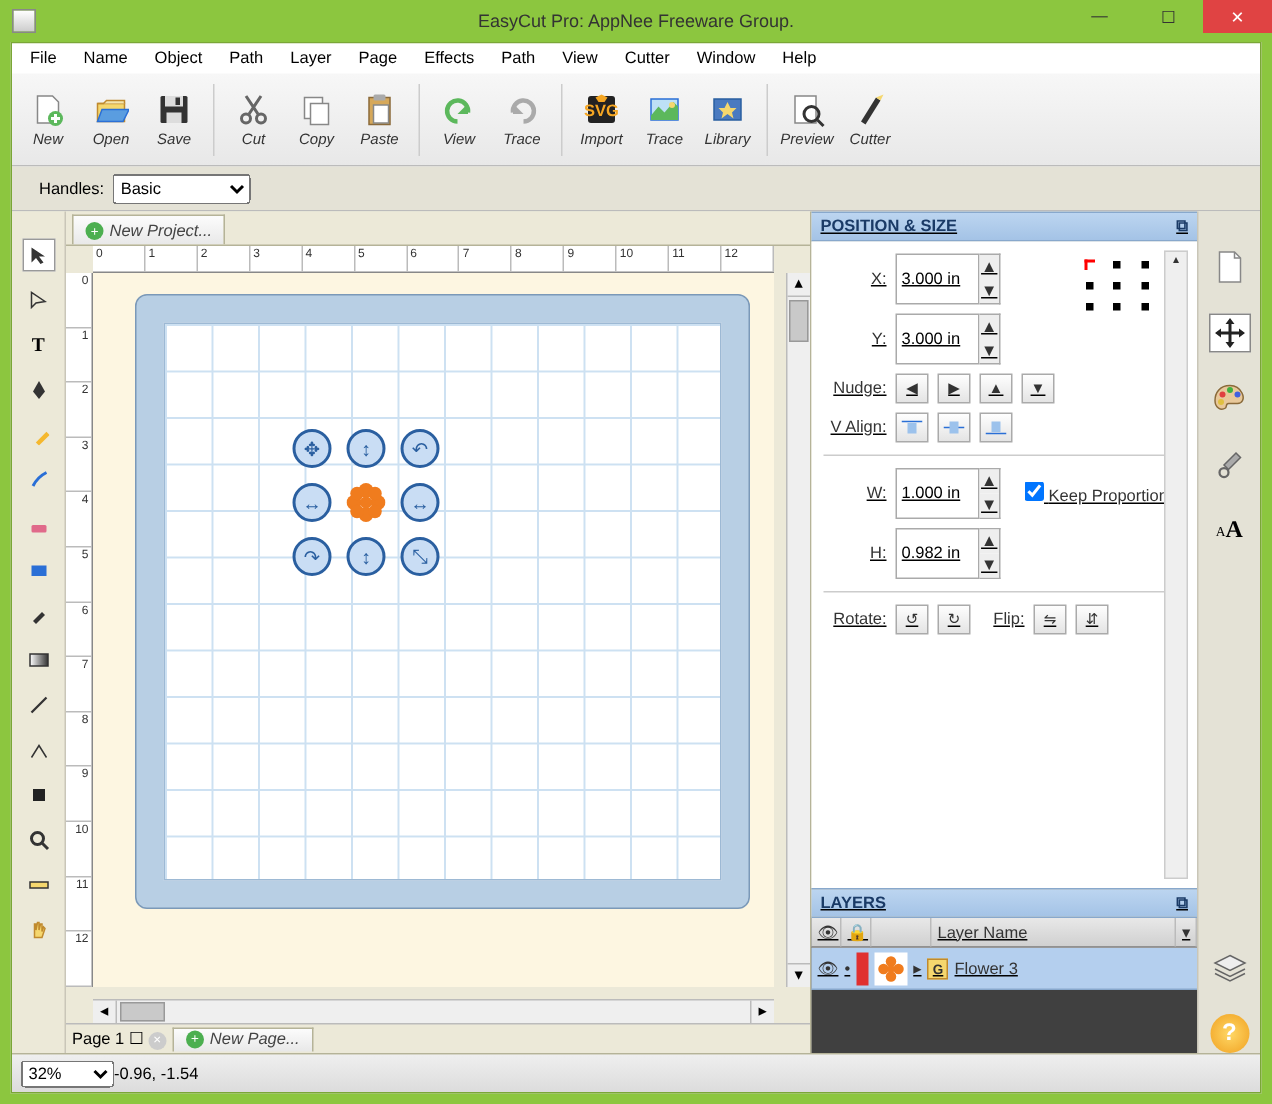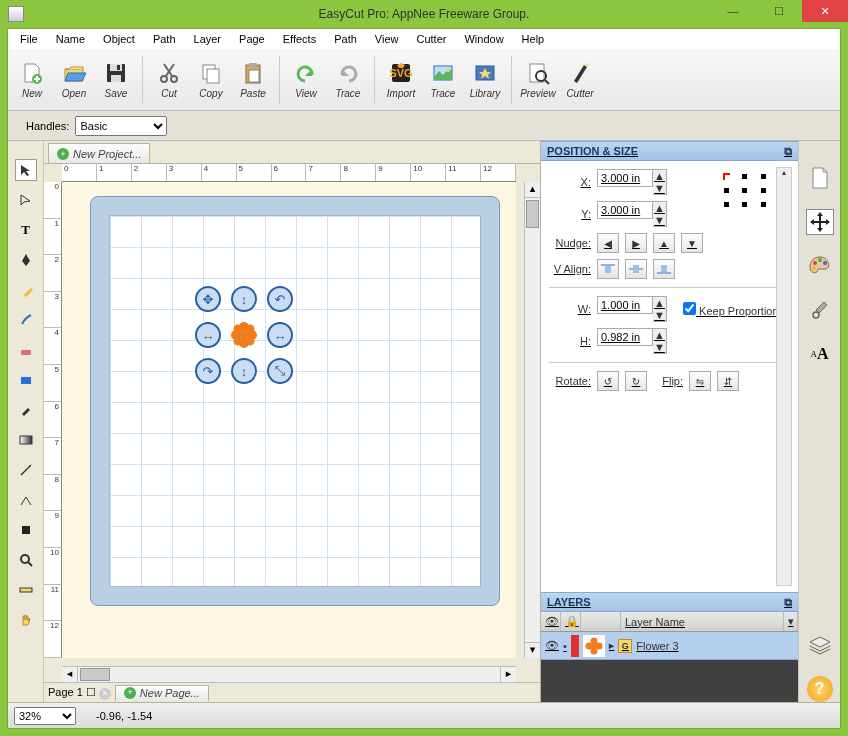--- a/index.html
+++ b/index.html
@@ -45,37 +45,37 @@
 .hsb .thumb { position: absolute; left: 18px; width: 30px; top: 1px; bottom: 1px; background: #c9c9c9; border: 1px solid #999;}
 .vsb { position: absolute; top: 18px; bottom: 24px; right: 0; width: 16px; background: #efefef; border-left:1px solid #bbb;}
 .vsb .thumb { position: absolute; top: 18px; height: 28px; left: 1px; right: 1px; background: #c9c9c9; border: 1px solid #999;}
 .pagebar { height: 20px; background: #ece9d8; display: flex; align-items: center; padding: 0 4px; gap: 4px; border-top:1px solid #bbb;}
 .right-panels { width: 258px; background: #ece9d8; display: flex; flex-direction: column; border-left: 1px solid #b5b398; text-decoration: underline;}
 .panel-hdr { height: 20px; background: linear-gradient(#bcd5f0,#a4c3e6); padding: 0 6px; display: flex; align-items: center; color: #1a3a66; font-size: 10px; font-weight: bold; justify-content: space-between; border-top:1px solid #88a8cc; border-bottom:1px solid #88a8cc;}
 .panel-body { background: #fff; font-size: 11px; color: #333; padding: 8px; position:relative;}
 .frow { display: flex; align-items: center; gap: 6px; margin-bottom: 6px;}
 .frow label { width: 42px; text-align: right;}
 .spin { display: flex; }
-.spin input { width: 56px; height: 18px; border: 1px solid #aaa; padding: 0 3px; font-size:11px;}
+.spin input { width: 56px; height: 34px; border: 1px solid #aaa; padding: 0 3px; font-size:11px;}
 .spin .ar { width: 14px; border: 1px solid #aaa; border-left:none; font-size:7px; display:flex; flex-direction:column;}
 .spin .ar span{flex:1; display:flex; align-items:center; justify-content:center; background:#eee;}
 .btn-sq { width: 22px; height: 20px; border: 1px solid #aaa; background: linear-gradient(#fefefe,#e4e4e4); display: flex; align-items:center; justify-content:center; font-size:10px;}
 select.al { width: 84px; height: 20px; font-size:11px;}
 .anchor-grid { width: 56px; height: 42px; position:absolute; right: 25px; top: 8px; display:grid; grid-template-columns:repeat(3,1fr); grid-template-rows:repeat(3,1fr);}
 .anchor-grid div{width:5px;height:5px;background:#000;margin:auto;}
 .anchor-grid div.tl{border:2px solid red; background:none; width:7px;height:7px; border-right:none; border-bottom:none;}
 .panel-body hr{border:none;border-top:1px solid #ccc; margin:8px 0;}
 .layers-body { background: #404040; padding:0;}
 .layer-head { height: 20px; background: linear-gradient(#e8e8e8,#d0d0d0); display:flex; align-items:center; font-size:10px; border-bottom:1px solid #999;}
 .layer-head .c{padding:0 4px; border-right:1px solid #bbb; height:100%; display:flex; align-items:center;}
 .layer-row { height: 28px; background: #b4cfee; display:flex; align-items:center; gap:4px; padding:0 4px; border-bottom:1px solid #88a8cc;}
 .right-tools { width: 42px; background: #e4e2d6; display:flex; flex-direction:column; align-items:center; padding-top:24px; gap:18px; border-left:1px solid #c9c6b8;}
 .rt { width: 28px; height: 26px; display:flex; align-items:center; justify-content:center;}
 .rt.help{ width:26px; height:26px; border-radius:50%; background:radial-gradient(#ffd866,#f0a020); color:#fff; font-weight:bold; font-size:16px;}
-.statusbar { height: 26px; background: linear-gradient(#efefef,#dcdcdc); display:flex; align-items:center; padding:0 6px; gap:20px; border-top:1px solid #b5b398;}
+.statusbar { height: 26px; background: linear-gradient(#efefef,#dcdcdc); display:flex; align-items:center; padding:0 6px; border-top:1px solid #b5b398;}
 .statusbar select { width: 62px; height: 18px; font-size:11px;}
 svg{display:block;}
 </style>
 </head>
 <body>
 
 <div class="titlebar">
   <div class="app-icon"></div>
   <div class="title">EasyCut Pro: AppNee Freeware Group.</div>
   <div class="win-btns">

